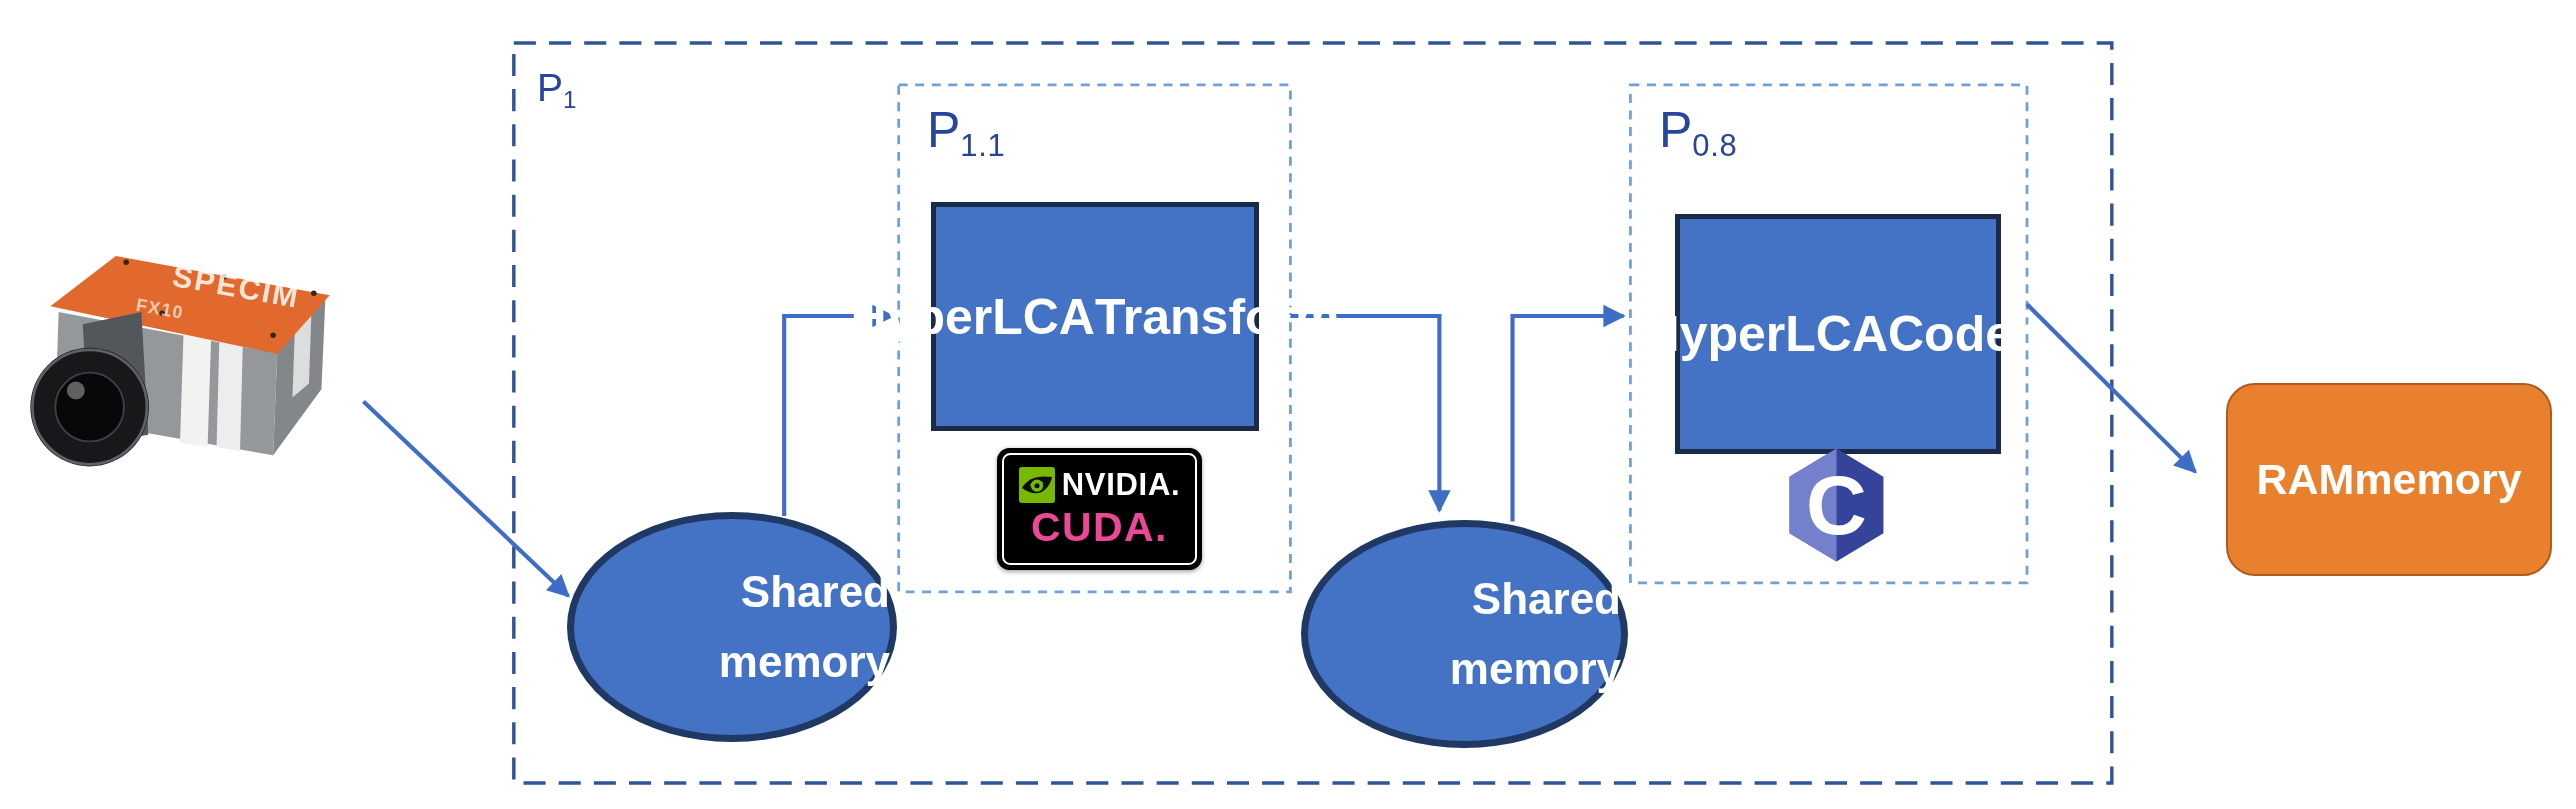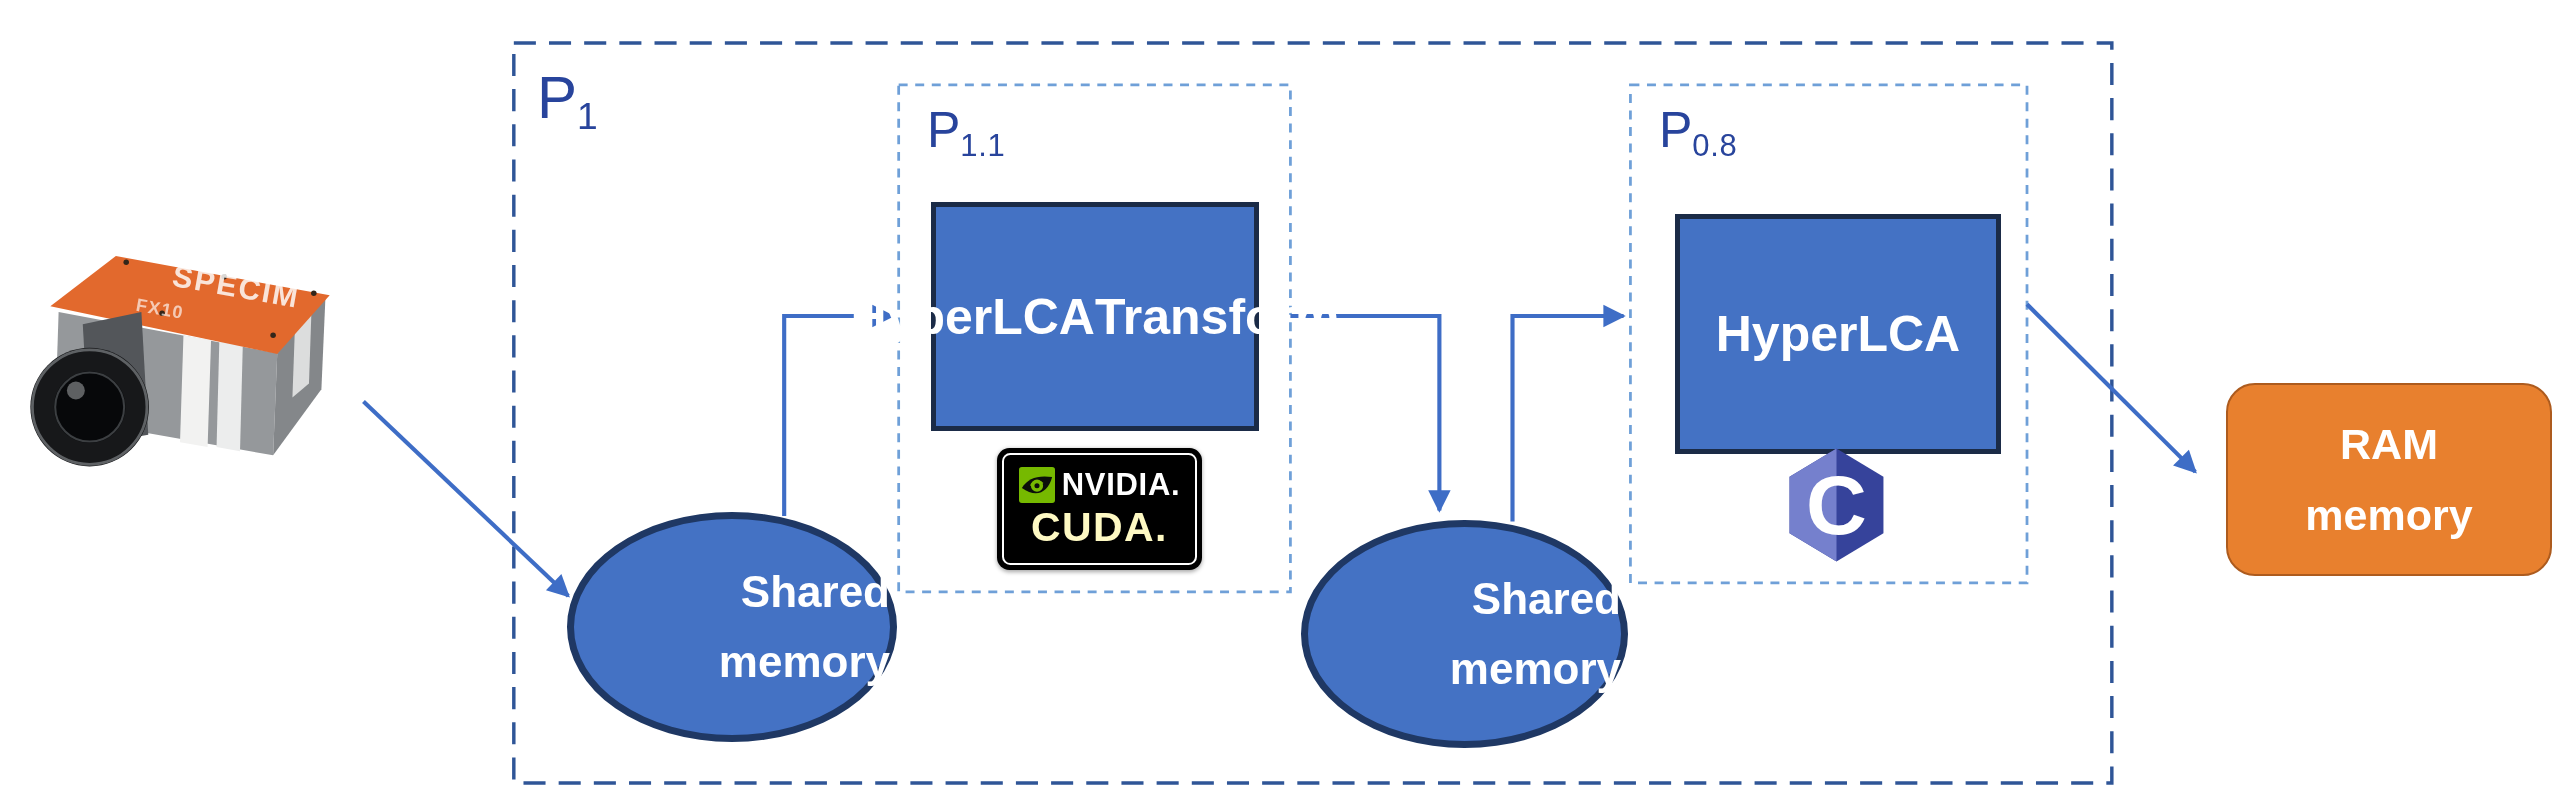--- a/index.html
+++ b/index.html
@@ -10,47 +10,47 @@
   }
   html,body{margin:0;padding:0;background:#fff;}
   body{font-family:"Liberation Sans",sans-serif;}
   .canvas{position:relative;width:2576px;height:810px;background:#fff;overflow:hidden;}
   .overlay{position:absolute;left:0;top:0;width:2576px;height:810px;}
 
   .dash-outer{fill:none;stroke:var(--outer-dash);stroke-width:5;stroke-dasharray:32 19;}
   .dash-inner{fill:none;stroke:var(--inner-dash);stroke-width:4;stroke-dasharray:13 11;}
   .connector{fill:none;stroke:var(--arrow);stroke-width:6;}
 
-  .p-label{position:absolute;color:var(--label-blue);font-size:60px;line-height:1;white-space:nowrap;}
+  .p-label{position:absolute;color:var(--label-blue);font-size:39px;line-height:1;white-space:nowrap;}
   .p-label .p-sub{font-size:0.62em;vertical-align:-0.30em;letter-spacing:0.7px;}
 
   .node-box{position:absolute;box-sizing:border-box;background:var(--node-fill);
     border:5.5px solid var(--box-border);display:flex;flex-direction:row;align-items:center;
     justify-content:center;color:#ffffff;font-weight:bold;font-size:50px;line-height:1.28;text-align:center;}
   .node-box .bline{display:block;}
 
   .ellipse{position:absolute;box-sizing:border-box;background:var(--node-fill);
     border:7.6px solid var(--node-border);border-radius:50%;display:flex;flex-direction:column;
     align-items:flex-end;justify-content:center;color:#fff;font-weight:bold;font-size:44px;
     line-height:1.58;text-align:center;}
 
   .ram-box{position:absolute;box-sizing:border-box;background:var(--ram-fill);
-    border:2.8px solid var(--ram-border);border-radius:29px;display:flex;flex-direction:column;
+    border:2.8px solid var(--ram-border);border-radius:29px;display:flex;flex-direction:row;
     align-items:center;justify-content:center;color:#fff;font-weight:bold;font-size:43px;
     line-height:1.65;text-align:center;}
 
   .cuda-badge{position:absolute;left:997px;top:448px;width:205px;height:122px;
     box-sizing:border-box;background:#000;border-radius:12.4px;padding:4.8px;
     box-shadow:0 1.4px 4.1px rgba(0,0,0,.35);}
   .cuda-inner{width:100%;height:100%;box-sizing:border-box;border:2.1px solid #fff;border-radius:8.3px;
     display:flex;flex-direction:column;align-items:center;justify-content:center;gap:1.4px;}
   .cuda-row{display:flex;align-items:center;gap:7px;}
   .nv-eye{width:36px;height:36px;display:inline-block;}
   .nv-text{color:#fff;font-weight:bold;font-size:31px;letter-spacing:0.7px;}
-  .cuda-text{color:#fef9c3;font-weight:bold;font-size:41px;letter-spacing:1.4px;}
+  .cuda-text{color:#ec4899;font-weight:bold;font-size:41px;letter-spacing:1.4px;}
 
   .c-logo{position:absolute;left:1786px;top:447px;width:101px;height:116px;}
   .c-letter{fill:#fff;font-family:"Liberation Sans",sans-serif;font-weight:bold;font-size:122px;}
 
   .cam-brand{fill:#ffffff;opacity:.82;font-weight:bold;font-size:44px;letter-spacing:3px;}
   .cam-model{fill:#ffffff;opacity:.65;font-weight:bold;font-size:26px;letter-spacing:2px;}
 </style>
 </head>
 <body>
 
@@ -106,20 +106,21 @@
     <span class="p-main">P</span><span class="p-sub">0.8</span>
   </div>
 
   <div class="node-box" style="left:931px;top:202px;width:328px;height:229px;">
     <span class="bline">HyperLCA</span>
     <span class="bline">Transform</span>
   </div>
 
   <div class="node-box" style="left:1675px;top:214px;width:326px;height:240px;">
     <span class="bline">HyperLCA</span>
+    <span class="bline">Coder</span>
   </div>
 
   <div class="ellipse" style="left:567px;top:512px;width:330px;height:230px;">
     <span>Shared</span>
     <span>memory</span>
   </div>
   <div class="ellipse" style="left:1301px;top:520px;width:327px;height:228px;">
     <span>Shared</span>
     <span>memory</span>
   </div>

